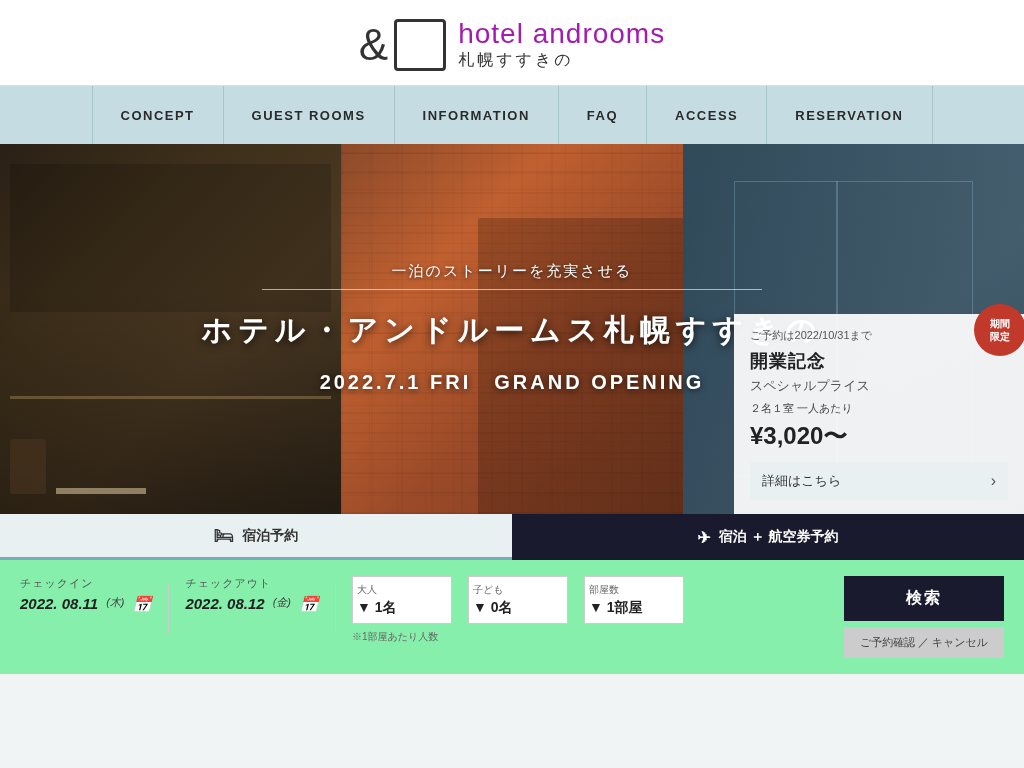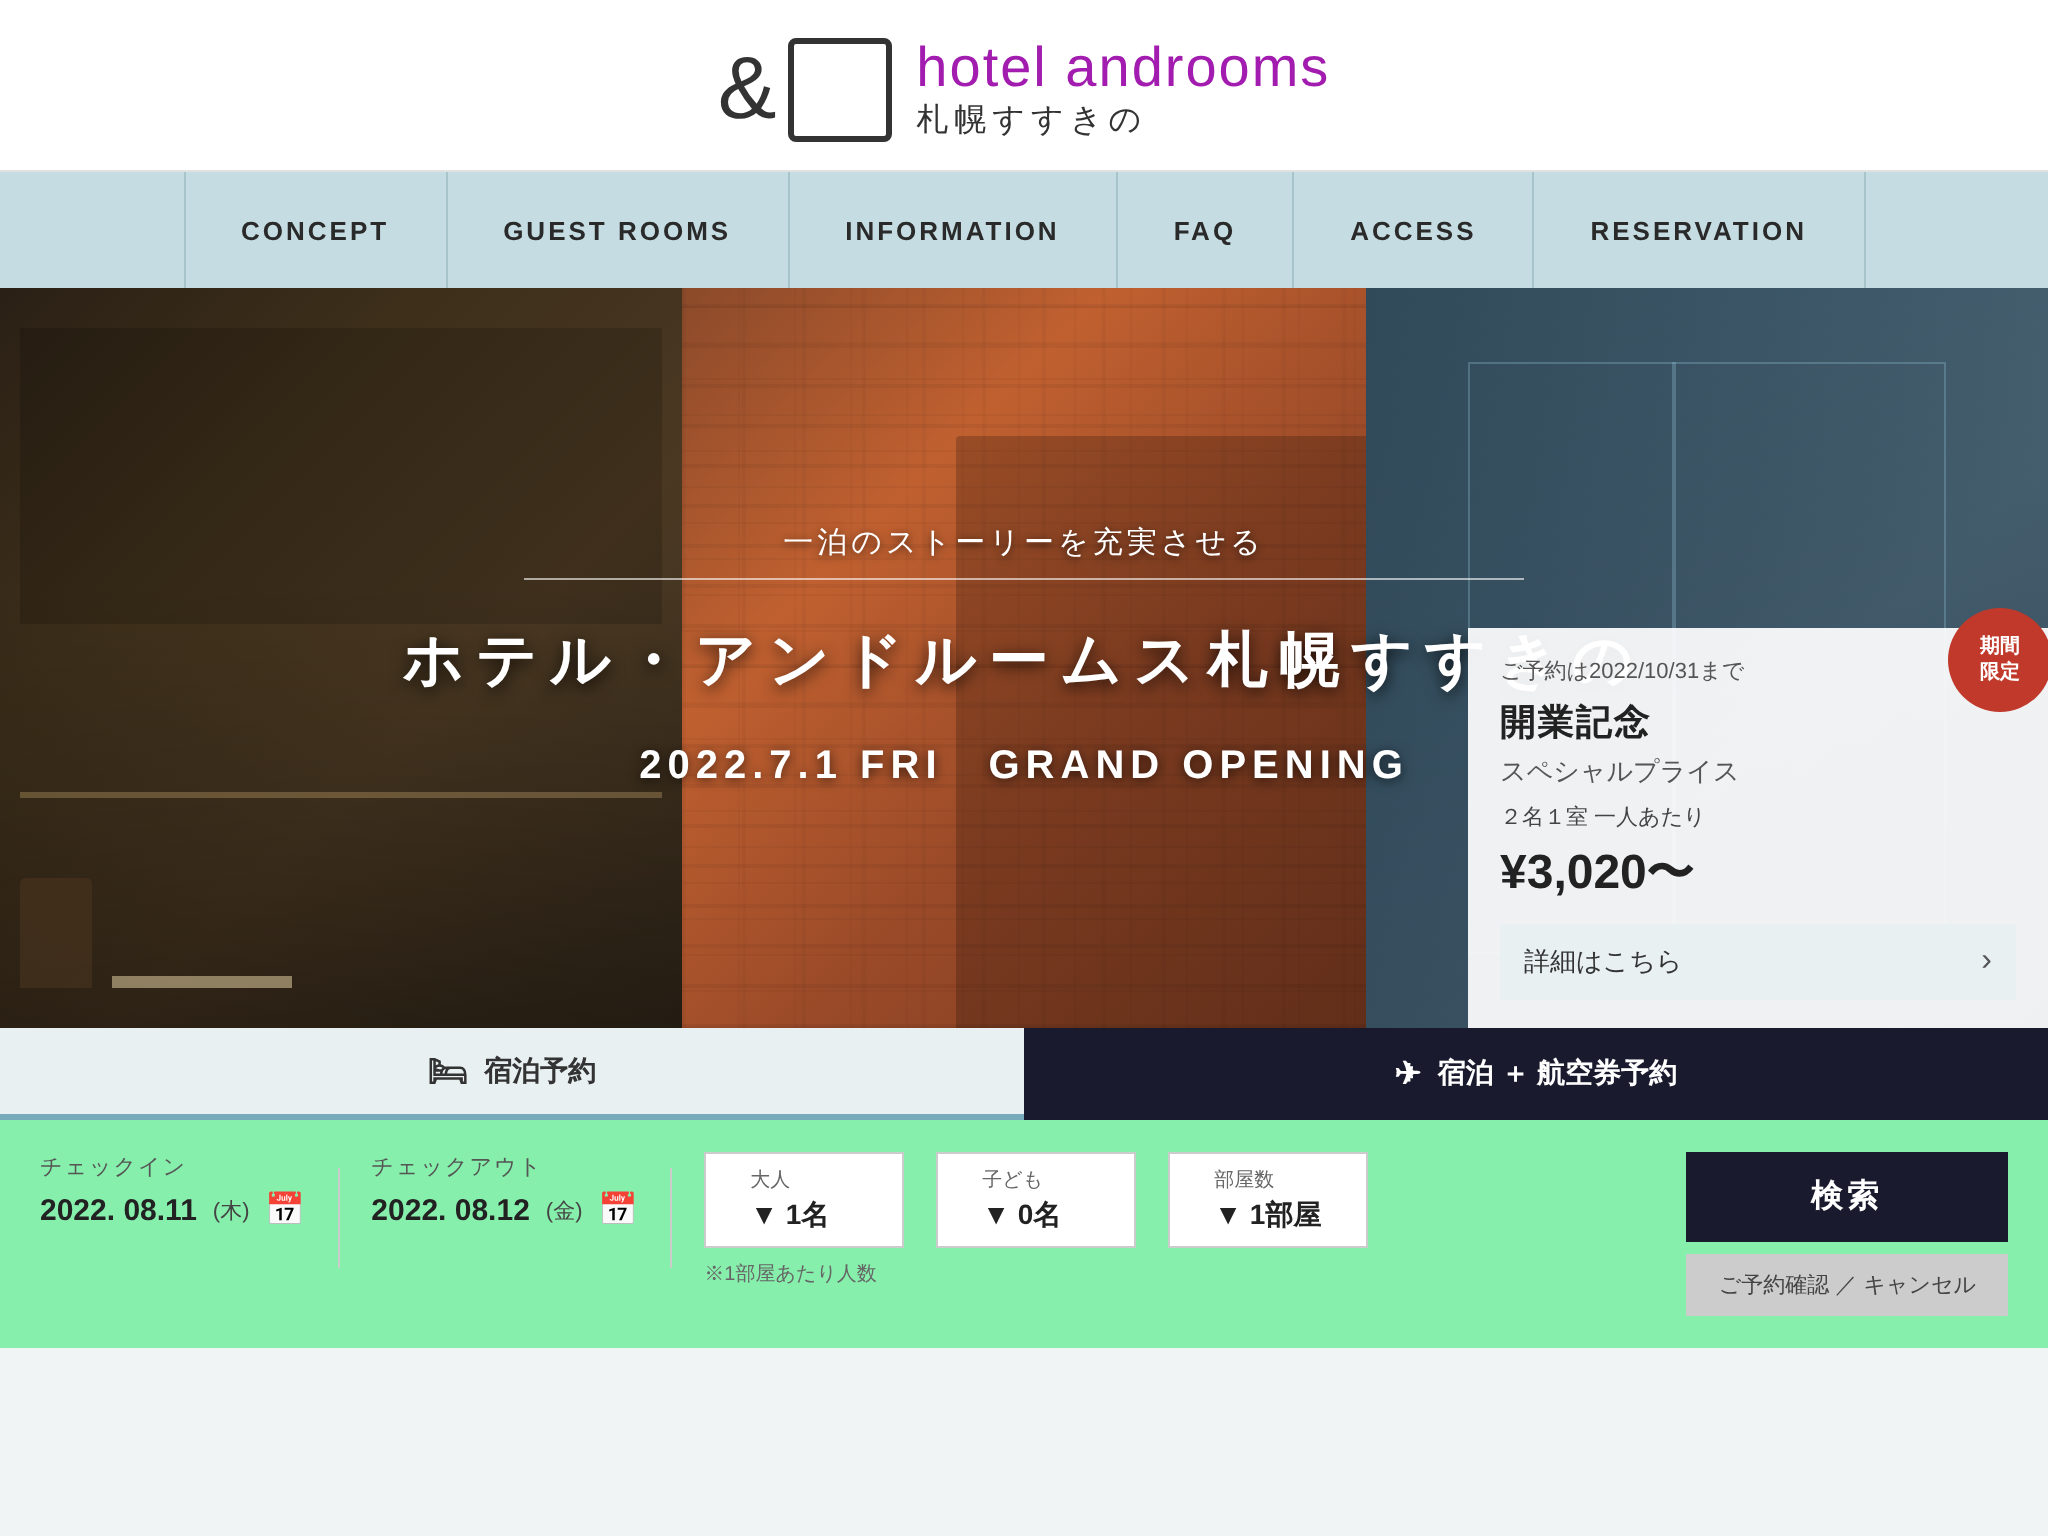--- a/index.html
+++ b/index.html
@@ -279,42 +279,43 @@
     .form-label {
       font-size: 11px;
       color: #555;
       letter-spacing: 1px;
     }
     .form-value {
       font-size: 15px;
       font-weight: 600;
       color: #222;
       display: flex;
-      align-items: center;
+      align-items: flex-start;
       gap: 8px;
+      font-style: italic;
     }
     .form-value-sub {
       font-size: 11px;
       font-weight: 400;
       color: #444;
     }
     .calendar-icon {
       font-size: 16px;
       color: #555;
     }
     .form-divider {
       width: 1px;
       height: 50px;
       background: #ccc;
       margin-top: 8px;
     }
     .form-select-group {
       background: #fff;
       border: 1px solid #ccc;
-      padding: 6px 22px;
+      padding: 6px 4px;
       min-width: 100px;
       display: flex;
       flex-direction: column;
       gap: 2px;
     }
     .form-select-label {
       font-size: 10px;
       color: #666;
     }
     .form-select-value {
@@ -347,20 +348,21 @@
       letter-spacing: 2px;
     }
     .cancel-btn {
       background: #ccc;
       color: #444;
       font-size: 11px;
       padding: 8px 16px;
       border: none;
       cursor: pointer;
       text-align: center;
+      font-family: Liberation Serif, serif;
     }
   </style>
 </head>
 <body>
 
 <header class="header">
   <div class="logo-area">
     <div class="logo-icon">
       <span class="logo-ampersand">&amp;</span>
       <div class="logo-box"></div>

